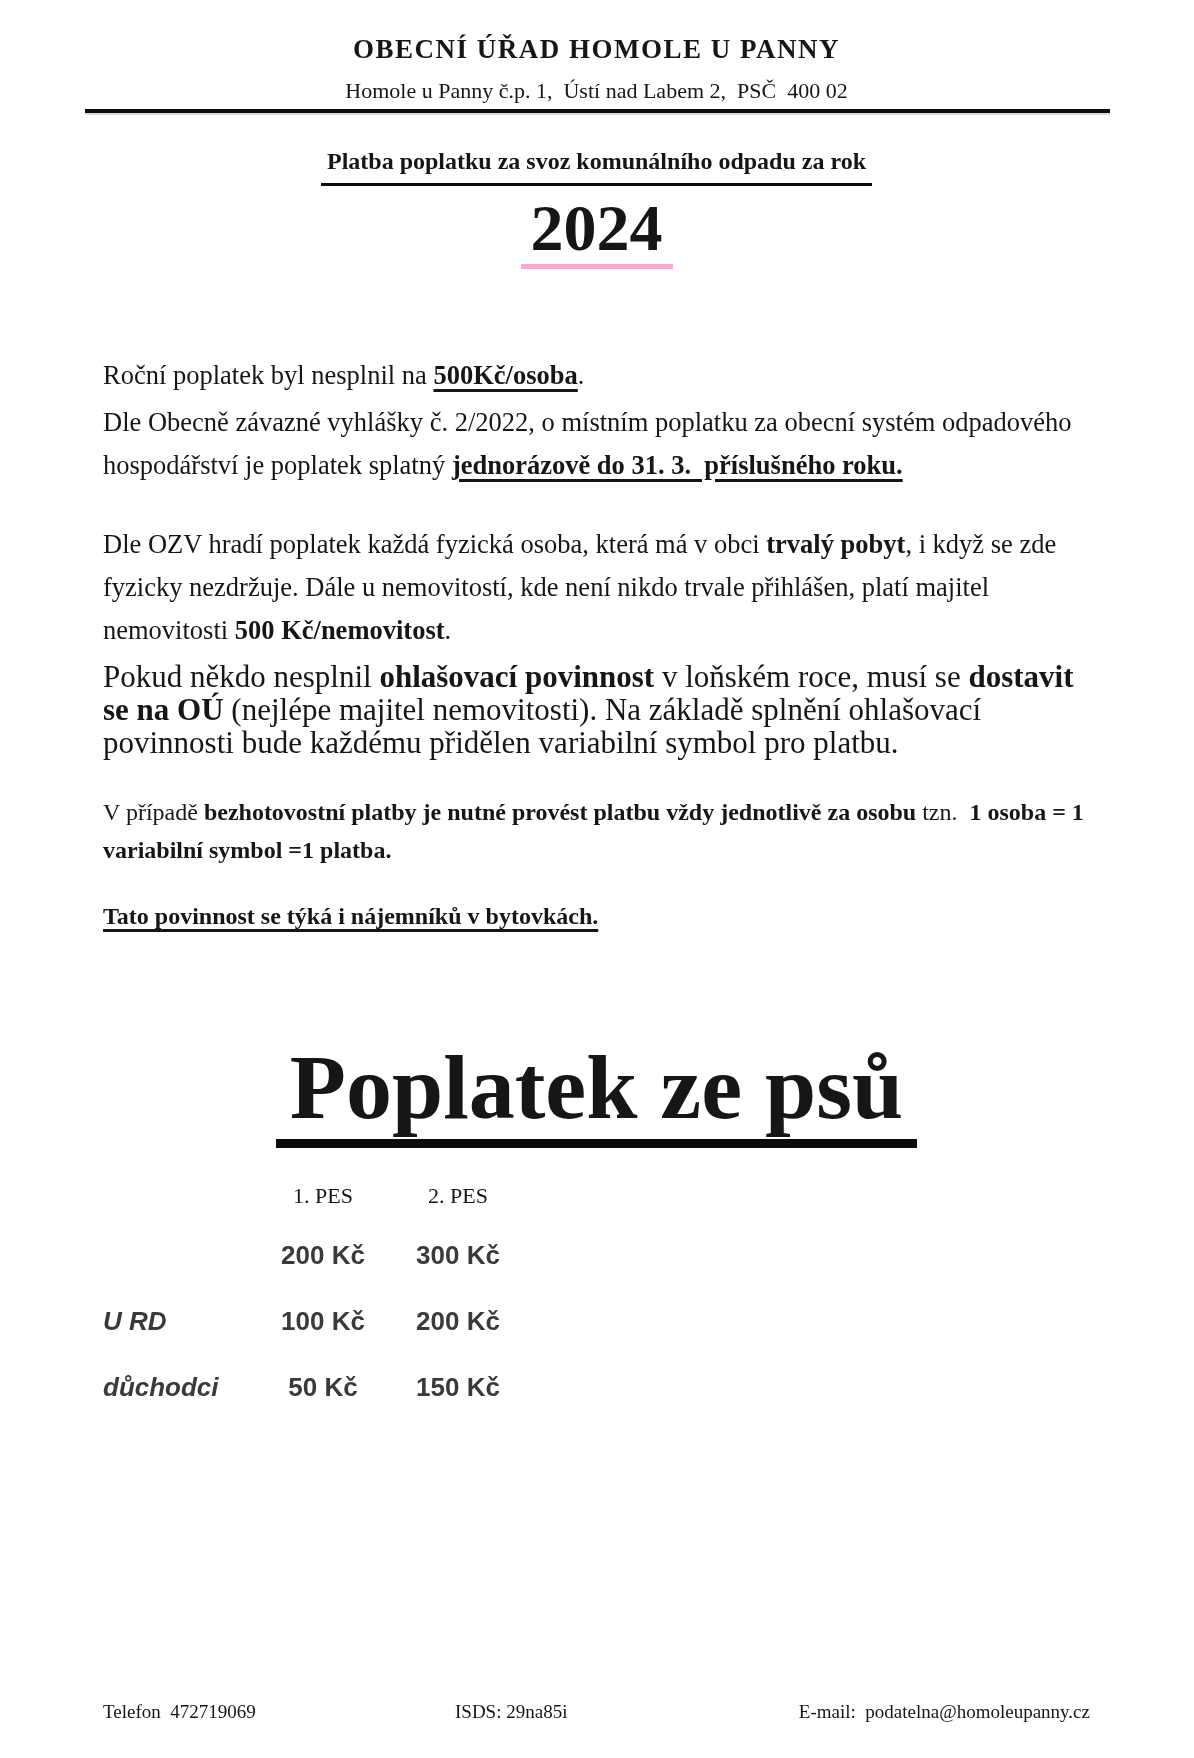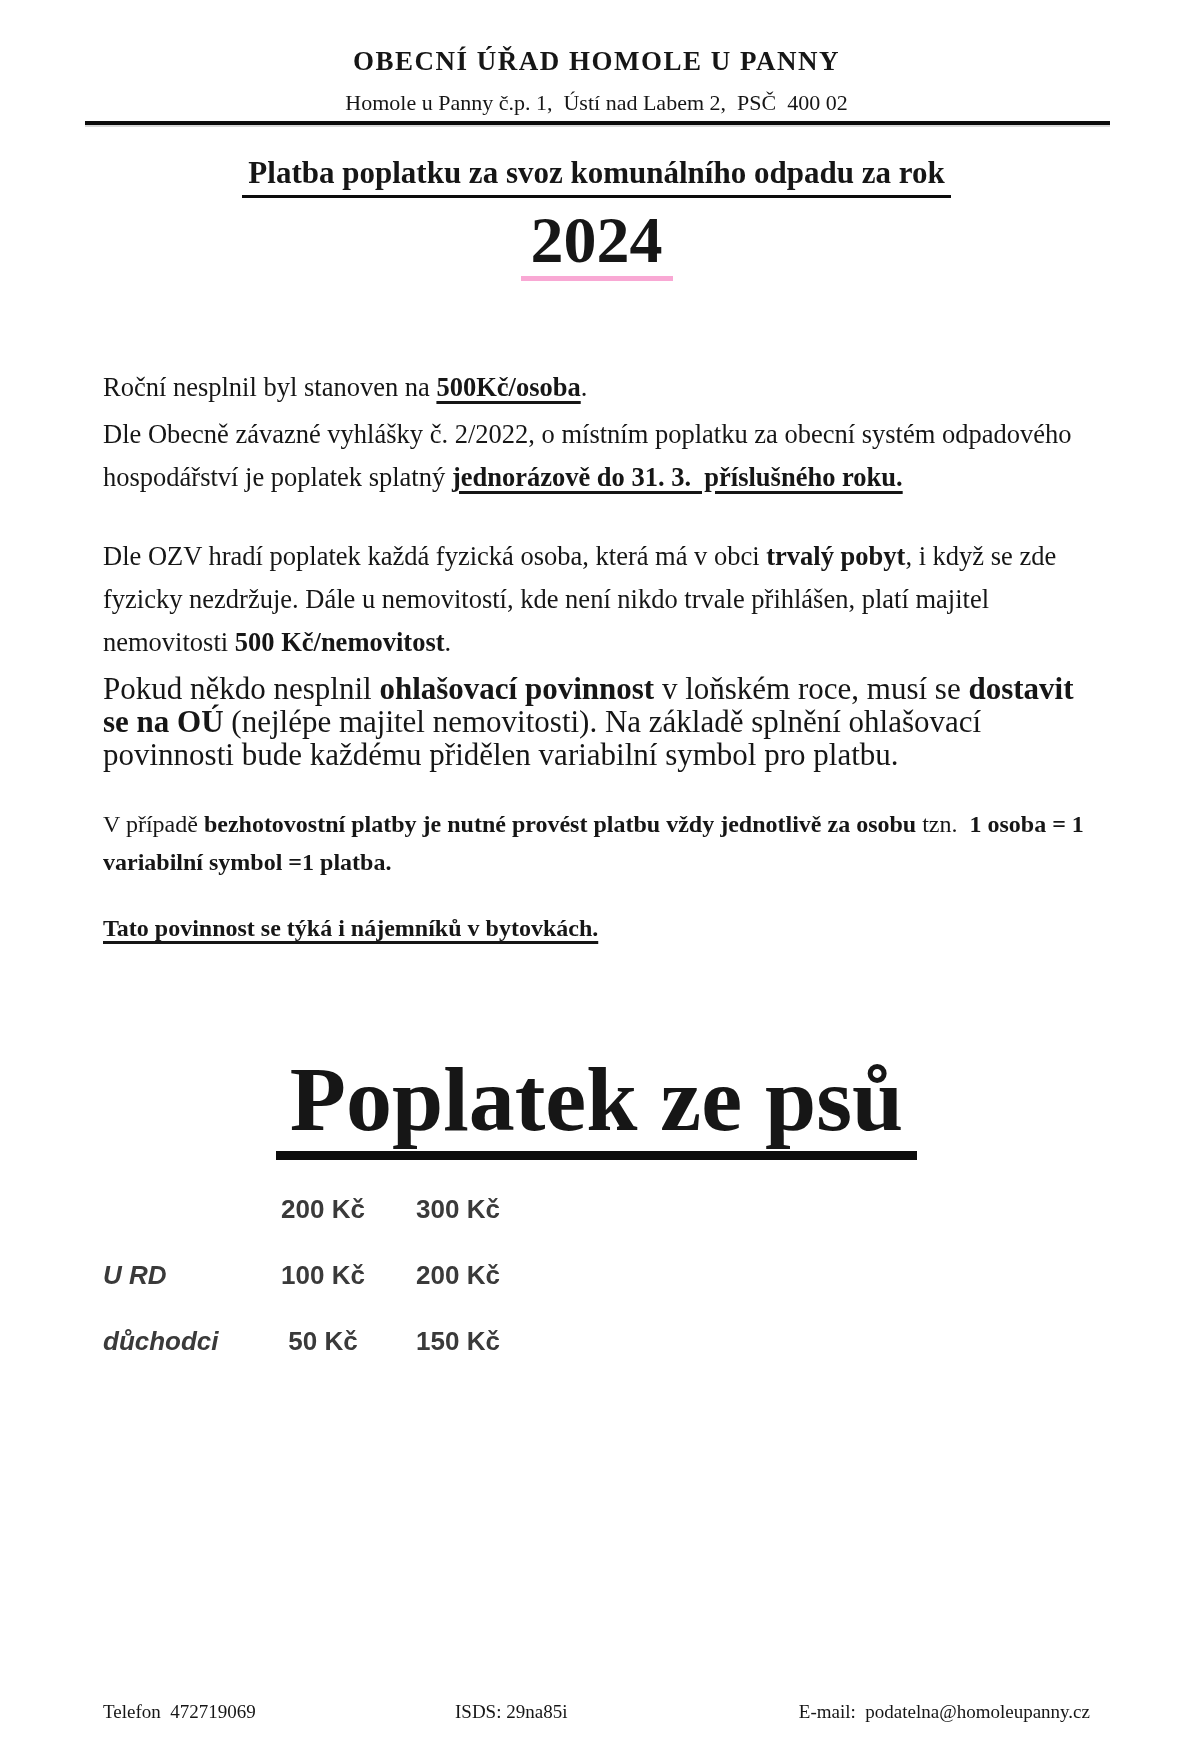--- a/index.html
+++ b/index.html
@@ -6,21 +6,21 @@
   body {
     width: 1194px;
     height: 1758px;
     background: #ffffff;
     color: #161616;
     font-family: "Liberation Serif", serif;
     position: relative;
     overflow: hidden;
   }
   .content {
-    padding: 44px 104px 0 103px;
+    padding: 32px 104px 0 103px;
   }
   
   .org-name {
     text-align: center;
     font-size: 27px;
     font-weight: bold;
     letter-spacing: 1.5px;
     line-height: 34px;
     white-space: pre-wrap;
   }
@@ -37,21 +37,21 @@
     margin: 5px -20px 0 -18px;
     box-shadow: 0 2px 0 #d9d9d9;
   }
   
   .doc-title {
     text-align: center;
     margin-top: 30px;
   }
   .doc-title .t {
     display: inline-block;
-    font-size: 31px;
+    font-size: 24px;
     font-weight: bold;
     line-height: 36px;
     padding: 0 6px 4px 6px;
     border-bottom: 3px solid #0c0c0c;
     white-space: pre-wrap;
   }
   .doc-year {
     text-align: center;
     margin-top: 10px;
   }
@@ -150,38 +150,43 @@
   <div class="org-address">Homole u Panny č.p. 1,  Ústí nad Labem 2,  PSČ  400 02</div>
   <div class="rule"></div>
 
   <div class="doc-title">
     <span class="t">Platba poplatku za svoz komunálního odpadu za rok</span>
   </div>
   <div class="doc-year">
     <span class="t">2024</span>
   </div>
 
-  <p class="p-main p-rocni"><span>Roční nesplnil byl stanoven na </span><span class="bu">500Kč/osoba</span><span>.</span></p>
+  <p class="p-main p-rocni"><span>Roční poplatek byl nesplnil na </span><span class="bu">500Kč/osoba</span><span>.</span></p>
 
   <p class="p-main p-vyhlaska"><span>Dle Obecně závazné vyhlášky č. 2/2022, o místním poplatku za obecní systém odpadového hospodářství je poplatek splatný </span><span class="bu">jednorázově do 31. 3.  příslušného roku.</span></p>
 
   <p class="p-main p-ozv"><span>Dle OZV hradí poplatek každá fyzická osoba, která má v obci </span><span class="b">trvalý pobyt</span><span>, i když se zde fyzicky nezdržuje. Dále u nemovitostí, kde není nikdo trvale přihlášen, platí majitel nemovitosti </span><span class="b">500 Kč/nemovitost</span><span>.</span></p>
 
   <p class="p-pokud"><span>Pokud někdo nesplnil </span><span class="b">ohlašovací povinnost</span><span> v loňském roce, musí se </span><span class="b">dostavit se na OÚ</span><span> (nejlépe majitel nemovitosti). Na základě splnění ohlašovací povinnosti bude každému přidělen variabilní symbol pro platbu.</span></p>
 
   <p class="p-bezhot"><span>V případě </span><span class="b">bezhotovostní platby je nutné provést platbu vždy jednotlivě za osobu</span><span> tzn.  </span><span class="b">1 osoba = 1 variabilní symbol =1 platba.</span></p>
 
   <p class="p-tato"><span class="bu">Tato povinnost se týká i nájemníků v bytovkách.</span></p>
 
   <div class="dog-heading">
     <span class="t">Poplatek ze psů</span>
   </div>
 
 
   <div class="fee-table">
+    <div class="ft-row ft-head">
+      <div class="ft-label"></div>
+      <div class="ft-col">1. PES</div>
+      <div class="ft-col">2. PES</div>
+    </div>
     <div class="ft-row ft-body-row">
       <div class="ft-label"></div>
       <div class="ft-col">200 Kč</div>
       <div class="ft-col">300 Kč</div>
     </div>
     <div class="ft-row ft-body-row">
       <div class="ft-label">U RD</div>
       <div class="ft-col">100 Kč</div>
       <div class="ft-col">200 Kč</div>
     </div>

